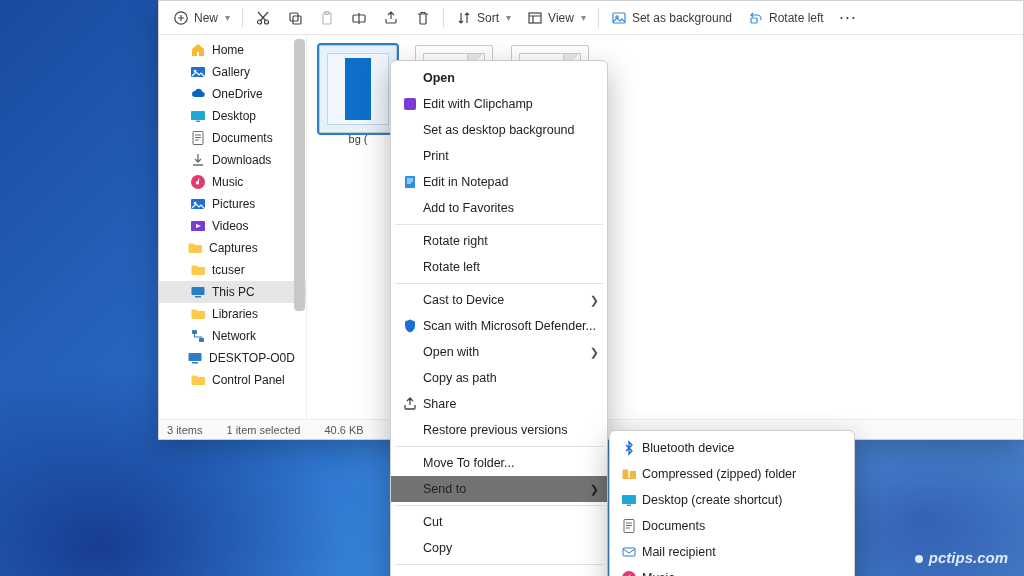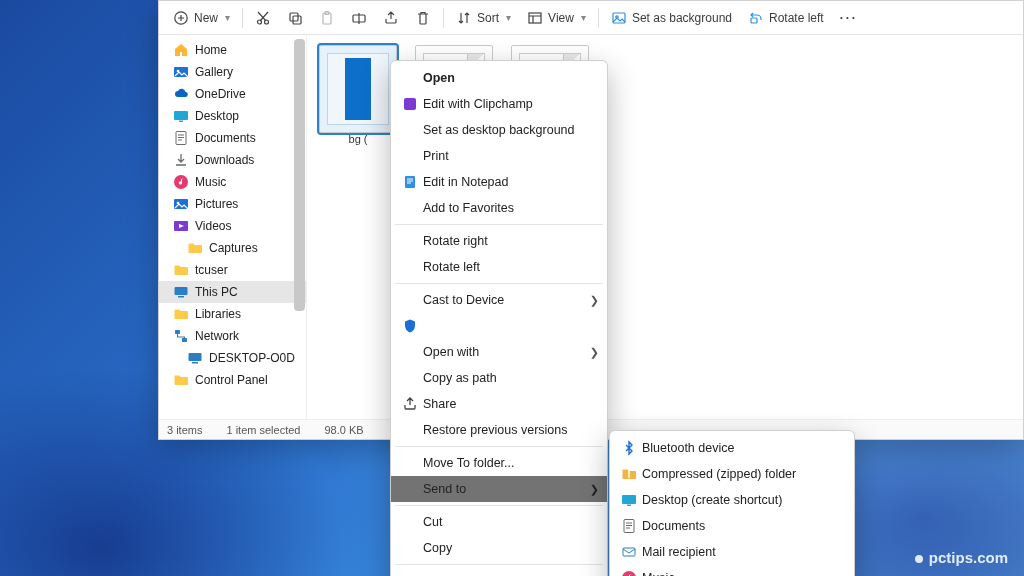--- a/index.html
+++ b/index.html
@@ -12,21 +12,21 @@
 }
 .window{position:absolute;left:158px;top:0;width:866px;height:440px;background:#fff;border:1px solid #d0d0d0;box-shadow:0 8px 28px rgba(0,0,0,.25)}
 .toolbar{display:flex;align-items:center;height:34px;border-bottom:1px solid #e5e5e5;padding:0 6px;gap:0;font-size:12px;color:#3b3b3b}
 .toolbar .btn{display:flex;align-items:center;gap:5px;padding:4px 8px;border-radius:3px;cursor:default}
 .toolbar .sep{width:1px;height:20px;background:#dedede;margin:0 4px}
 .ic{width:16px;height:16px;display:inline-flex;align-items:center;justify-content:center}
 .ic svg{width:16px;height:16px}
 .chev{font-size:10px;color:#888;margin-left:2px}
 .body{display:flex;height:386px}
 .nav{width:148px;border-right:1px solid #eee;padding:4px 0;overflow:hidden;font-size:12px;color:#222;position:relative}
-.nav-item{display:flex;align-items:center;gap:6px;height:22px;padding:0 6px 0 14px;cursor:default}
+.nav-item{display:flex;align-items:center;gap:6px;height:22px;padding:0 6px 0 31px;cursor:default}
 .nav-item.sub{padding-left:28px}
 .nav-item.active{background:#e6e6e6}
 .nav-ic{width:16px;height:16px;flex:none}
 .content{flex:1;padding:10px 12px;display:flex;gap:18px;align-items:flex-start}
 .file{width:78px;text-align:center;font-size:11px;color:#333}
 .file .thumb{width:78px;height:88px;background:#fff;border:1px solid #c9c9c9;border-radius:2px;display:flex;align-items:center;justify-content:center}
 .file .thumb.img{padding:6px}
 .file .thumb.img .prev{width:62px;height:72px;background:linear-gradient(#0d6fc9,#0d6fc9) center/26px 62px no-repeat,#f0f6fb;border:1px solid #bcd6ea}
 .file.sel .thumb{outline:2px solid #2d7fd3;background:#e5f1fb}
 .file .name{white-space:nowrap;overflow:hidden;text-overflow:ellipsis}
@@ -39,21 +39,21 @@
 .mi{display:flex;align-items:center;height:26px;padding:0 8px 0 6px;cursor:default;position:relative}
 .mi.hdr{font-weight:700}
 .mi .mic{width:26px;display:flex;justify-content:center}
 .mi .txt{flex:1;white-space:nowrap}
 .mi .arr{color:#555;font-size:11px}
 .msep{height:1px;background:#e3e3e3;margin:3px 4px}
 .mi.hl{background:#737373}
 .mi.hl .arr{color:#222}
 .scrollbar{position:absolute;right:1px;top:4px;height:376px;width:11px}
 .scrollbar .thumb{background:#c8c8c8;width:11px;height:272px;border-radius:4px}
-.watermark{position:absolute;right:16px;bottom:10px;color:#e9f2fb;font-size:15px;font-weight:600;opacity:.95;}
+.watermark{position:absolute;right:16px;bottom:10px;color:#e9f2fb;font-size:15px;font-weight:600;opacity:.95;font-style:italic}
 .watermark .dot{width:8px;height:8px;border-radius:50%;background:#e9f2fb;display:inline-block;margin-right:6px;vertical-align:middle}
 .dots{letter-spacing:2px;font-weight:700}
 </style>
 </head>
 <body>
 
 <div class="desktop">
 
   <div class="window">
     <div class="toolbar">
@@ -292,21 +292,21 @@
               <div class="folded"></div>
             </div>
             <div class="name"></div>
           </div>
         </div>
     </div>
 
     <div class="status">
       <span>3 items</span>
       <span>1 item selected</span>
-      <span>98.0 KB</span>
+      <span>40.6 KB</span>
     </div>
   </div>
 
   <div class="menu ctx" id="ctx">
       <div class="mi hdr">
         <span class="mic"></span>
         <span class="txt">Open</span>
       </div>
       <div class="mi">
         <span class="mic">
@@ -351,20 +351,21 @@
         <span class="mic"></span>
         <span class="txt">Cast to Device</span>
         <span class="arr">❯</span>
       </div>
       <div class="mi">
         <span class="mic">
           <svg width="16" height="16" viewBox="0 0 16 16">
             <path fill="#1b6ed6" d="M8 1.5l5 2v4c0 3.5-2.2 6-5 7-2.8-1-5-3.5-5-7V3.5z"></path>
           </svg>
         </span>
+        <span class="txt">Scan with Microsoft Defender...</span>
       </div>
       <div class="mi">
         <span class="mic"></span>
         <span class="txt">Open with</span>
         <span class="arr">❯</span>
       </div>
       <div class="mi">
         <span class="mic"></span>
         <span class="txt">Copy as path</span>
       </div>

